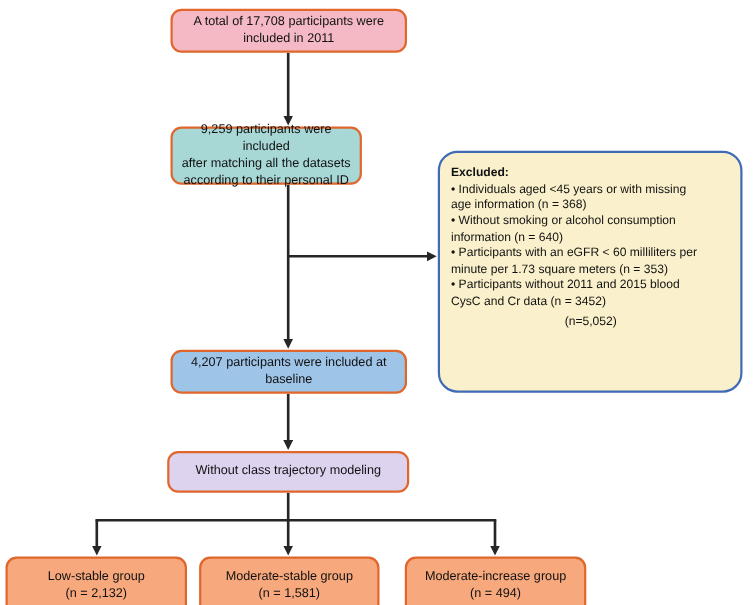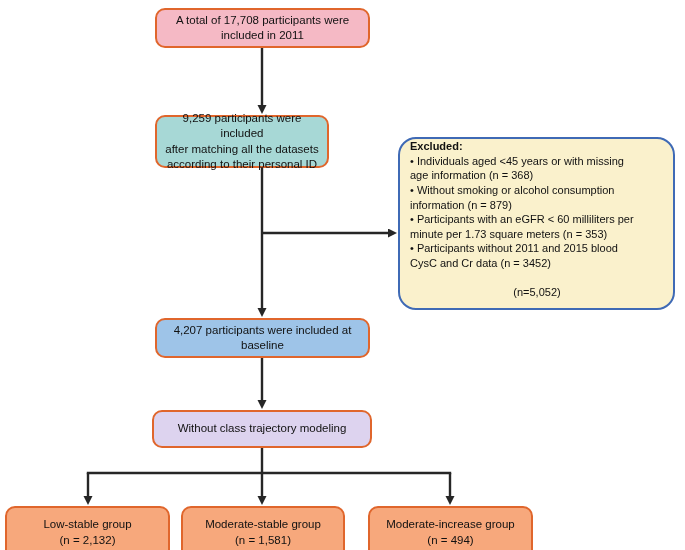--- a/index.html
+++ b/index.html
@@ -68,38 +68,38 @@
     top: 506px; height: 53px;
   }
   .box-group-1 { left: 5px;   width: 165px; }
   .box-group-2 { left: 181px; width: 164px; }
   .box-group-3 { left: 368px; width: 165px; }
 
   .box-excluded {
     position: absolute;
     z-index: 2;
     box-sizing: border-box;
-    left: 398px; top: 137px; width: 277px; height: 173px;
+    left: 398px; top: 137px; width: 277px; height: 220px;
     background: var(--cream-fill, #FAF1CC);
     border: 2.5px solid var(--excluded-border, #3F6AB5);
     border-radius: 18px;
-    padding: 0 9px 6px 10px;
+    padding: 11px 9px 6px 10px;
     font-size: 11px;
     line-height: 1.33;
     text-align: left;
   }
   .box-excluded .ex-title {
     font-weight: bold;
   }
   .box-excluded .ex-item {
     white-space: pre-line;
   }
   .box-excluded .ex-total {
     text-align: center;
-    margin-top: 14px;
+    margin-top: 3px;
   }
 </style>
 </head>
 <body>
 
 <div class="canvas">
 
   <svg class="connectors" width="685" height="550" viewBox="0 0 685 550">
     <defs>
       <marker id="arw" markerUnits="userSpaceOnUse" markerWidth="10" markerHeight="10" refX="1" refY="4.5" orient="auto">
@@ -126,21 +126,21 @@
     <span class="boxtext">9,259 participants were included
 after matching all the datasets
 according to their personal ID</span>
   </div>
 
   <div class="box-excluded">
     <div class="ex-title">Excluded:</div>
     <div class="ex-item">• Individuals aged &lt;45 years or with missing
 age information (n = 368)</div>
     <div class="ex-item">• Without smoking or alcohol consumption
-information (n =  879)</div>
+information (n =  640)</div>
     <div class="ex-item">• Participants with an eGFR &lt; 60 milliliters per
 minute per 1.73 square meters (n = 353)</div>
     <div class="ex-item">• Participants without 2011 and 2015 blood
 CysC and Cr data (n = 3452)</div>
     <div class="ex-total">(n=5,052)</div>
   </div>
 
   <div class="box box-baseline">
     <span class="boxtext">4,207 participants were included at
 baseline</span>

